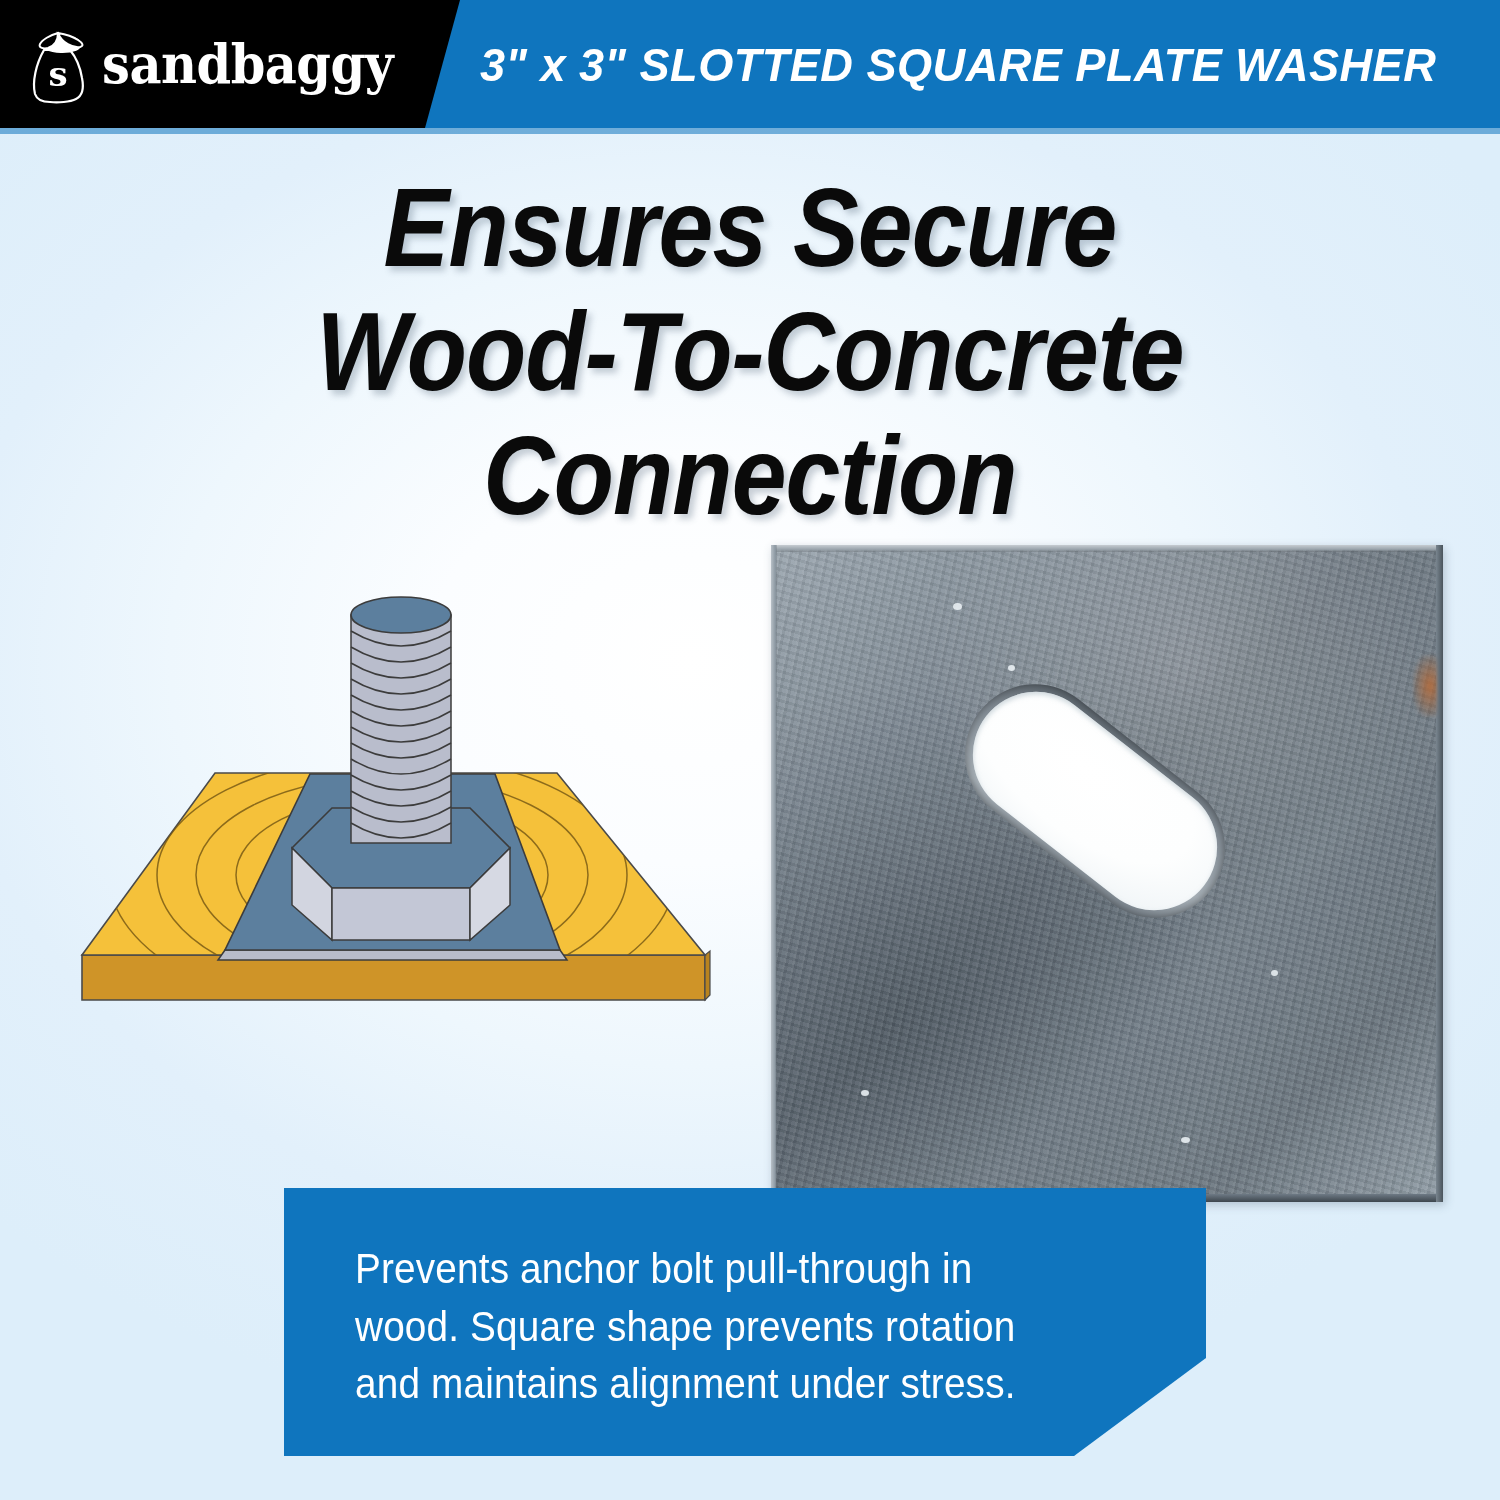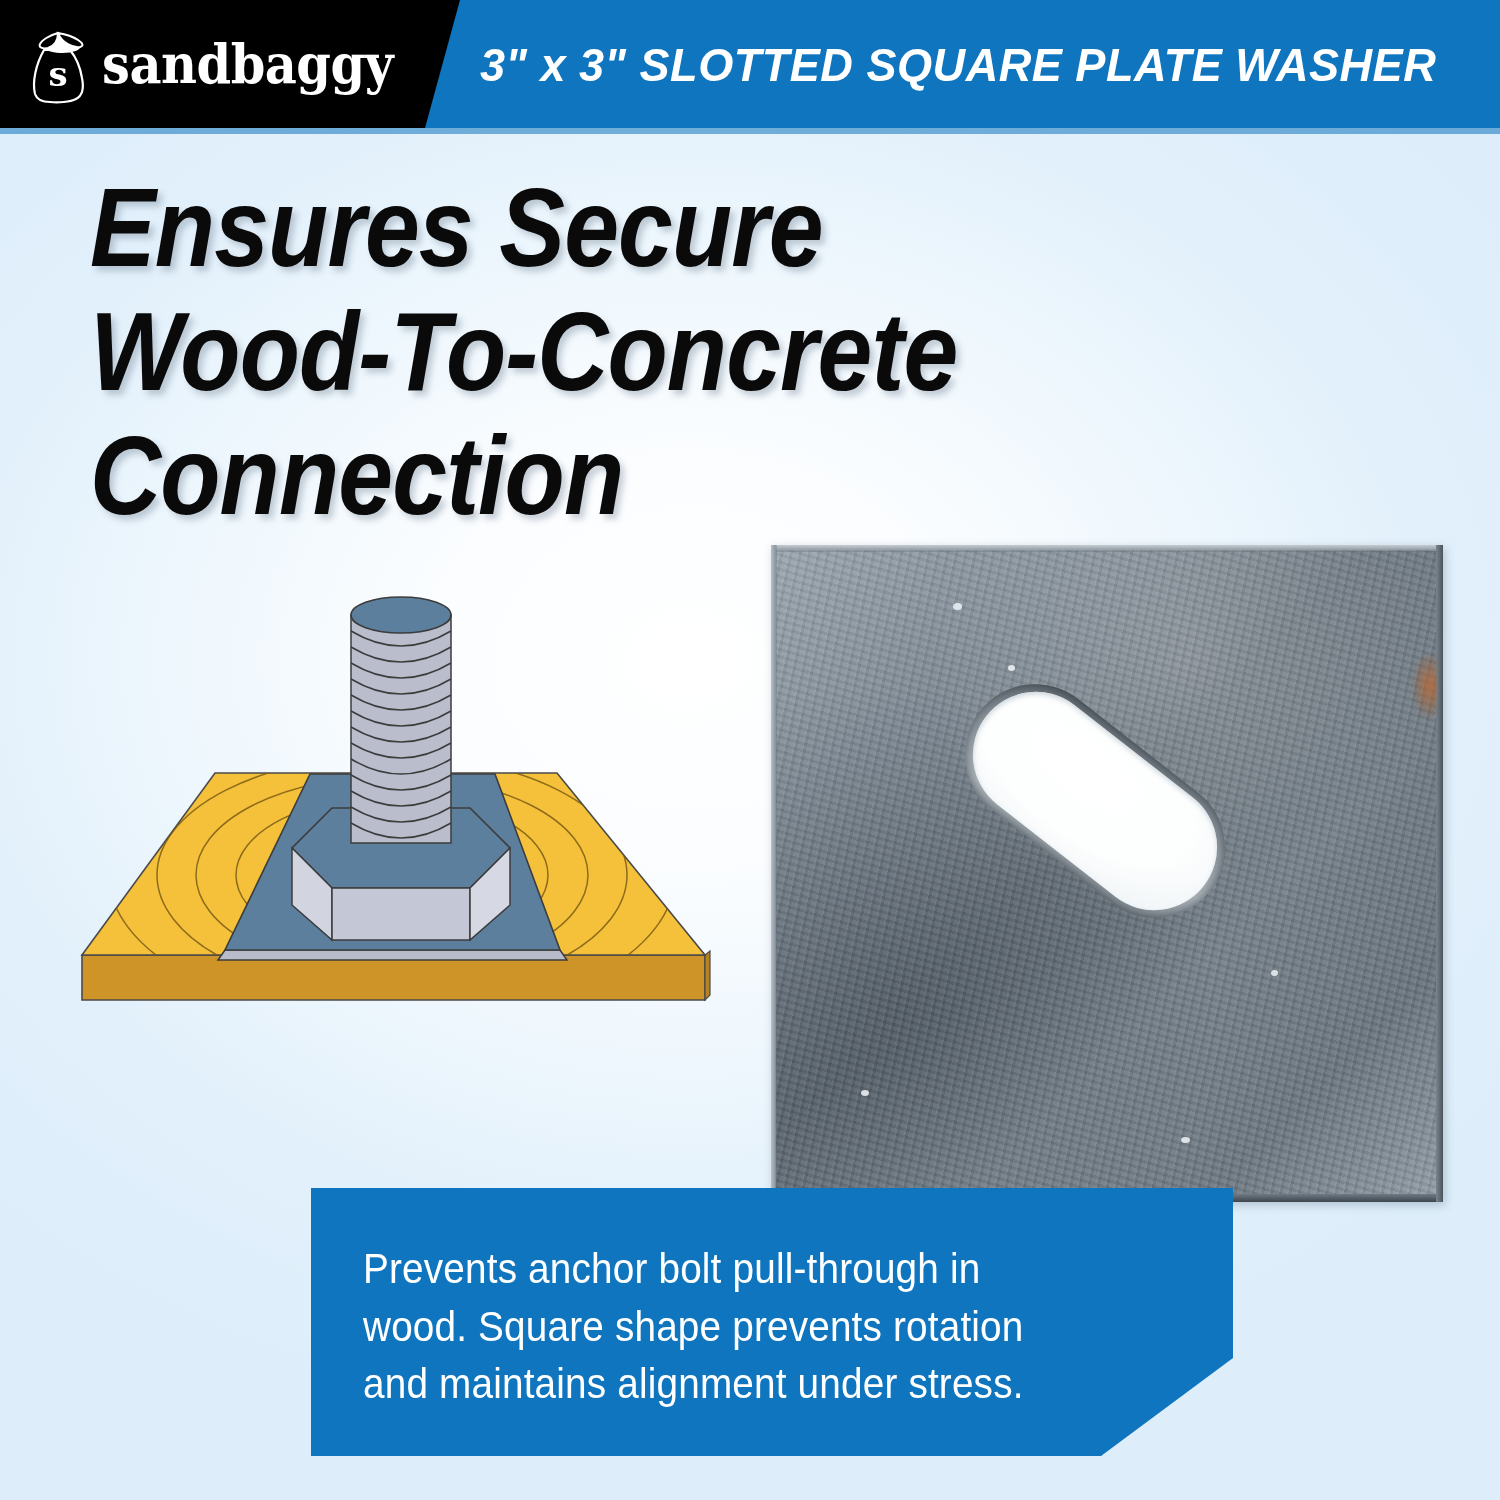--- a/index.html
+++ b/index.html
@@ -94,20 +94,21 @@
     background: #0f75be;
     opacity: 0.55;
     z-index: 29;
   }
 
   
   #headline {
     position: absolute;
     left: 0; top: 172px;
     width: 1500px;
+    text-align: center;
     z-index: 10;
   }
   #headline .hl-line {
     display: block;
     color: #0a0a0a;
     font-family: "Liberation Sans", sans-serif;
     font-weight: bold;
     font-style: italic;
     font-size: 112px;
     line-height: 1.0;
@@ -199,28 +200,28 @@
     position: absolute;
     left: 70px; top: 575px;
     width: 700px; height: 570px;
     z-index: 11;
   }
   #illustration svg { display: block; width: 100%; height: 100%; }
 
   
   #caption-box {
     position: absolute;
-    left: 311px; top: 1188px;
+    left: 284px; top: 1188px;
     width: 922px; height: 268px;
     background: #0f75be;
     clip-path: polygon(0 0, 922px 0, 922px 170px, 790px 268px, 0 268px);
     box-shadow: 3px 4px 10px rgba(60,90,120,0.25);
     z-index: 20;
     box-sizing: border-box;
-    padding: 52px 58px 0 52px;
+    padding: 52px 58px 0 71px;
   }
   #caption-text {
     color: #ffffff;
     font-family: "Liberation Sans", sans-serif;
     font-weight: normal;
     font-size: 43px;
     line-height: 1.34;
     letter-spacing: 0.2px;
     transform: scaleX(0.90);
     transform-origin: left top;

